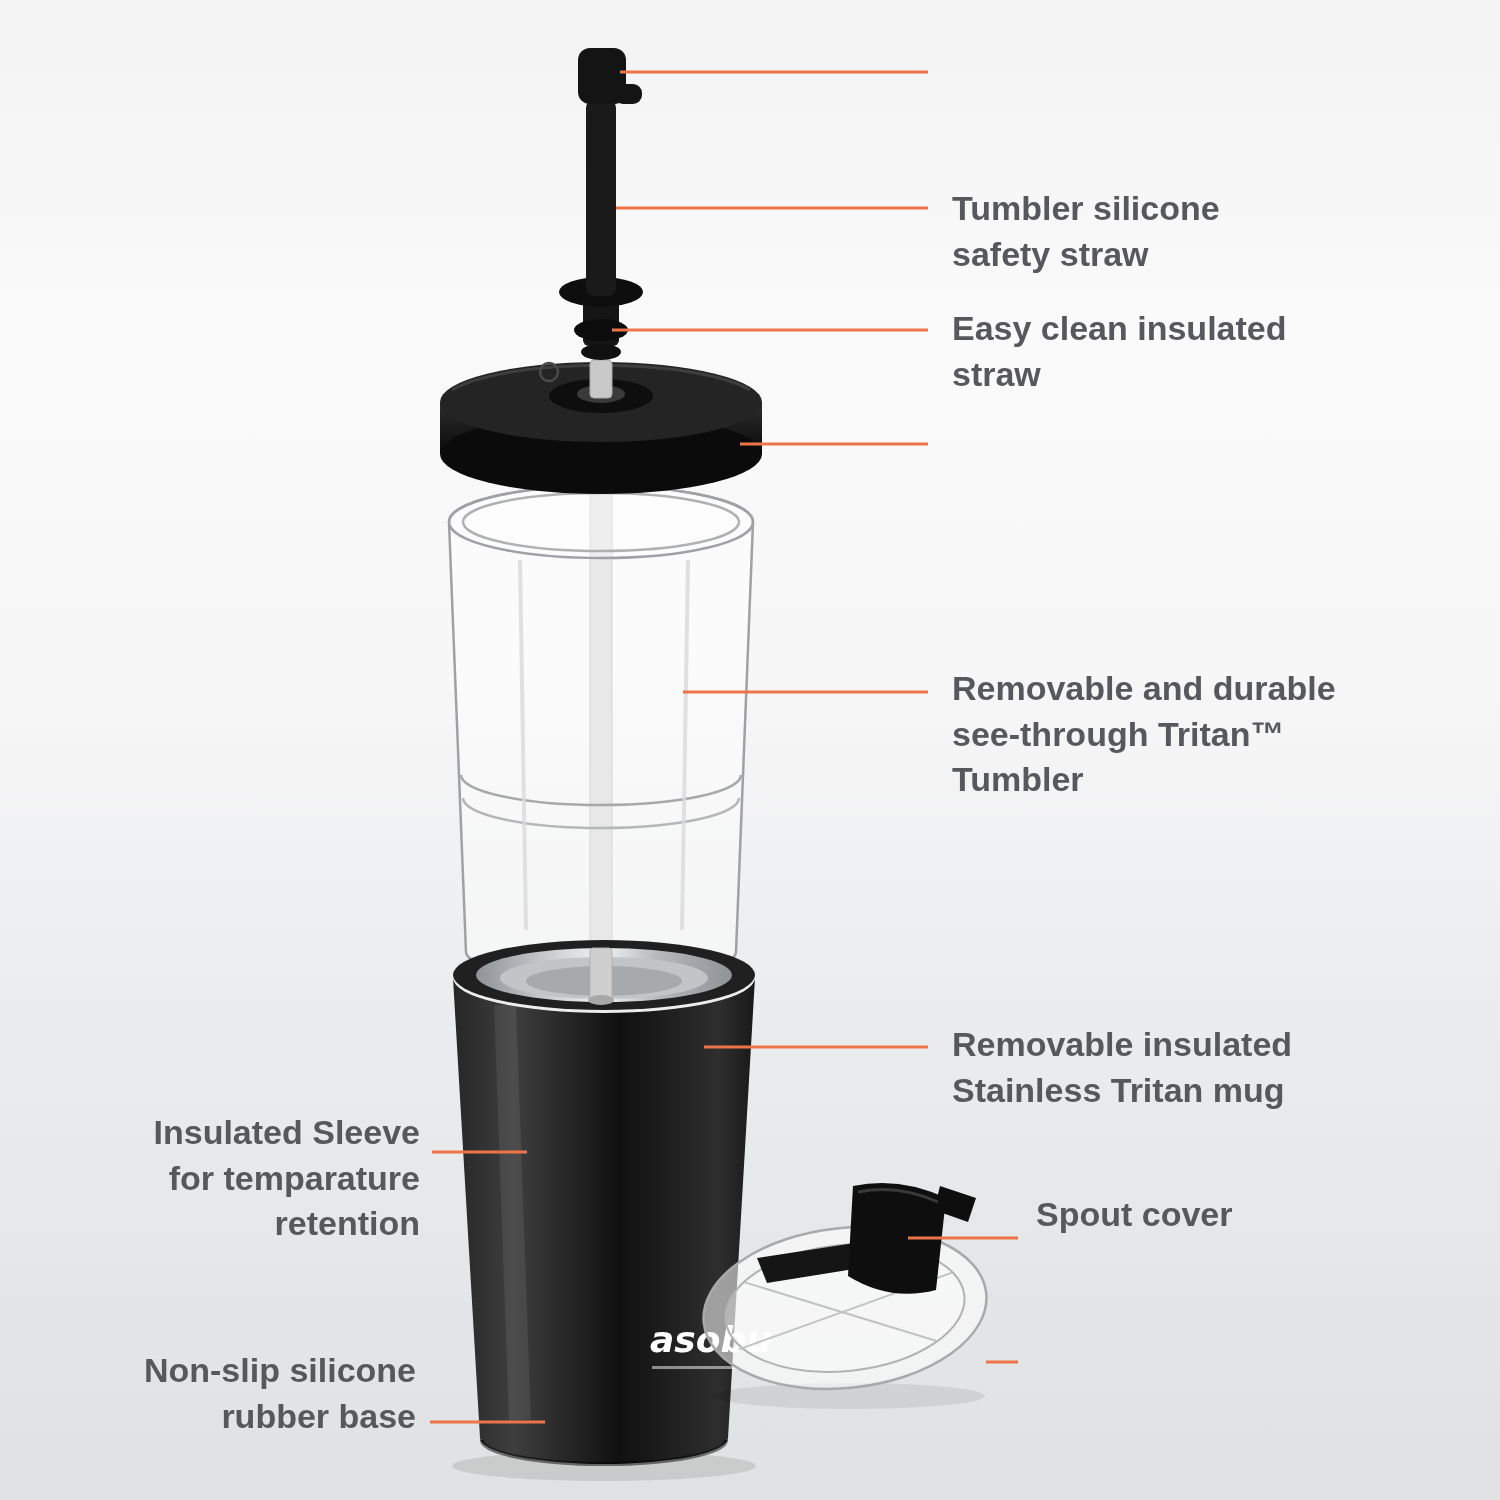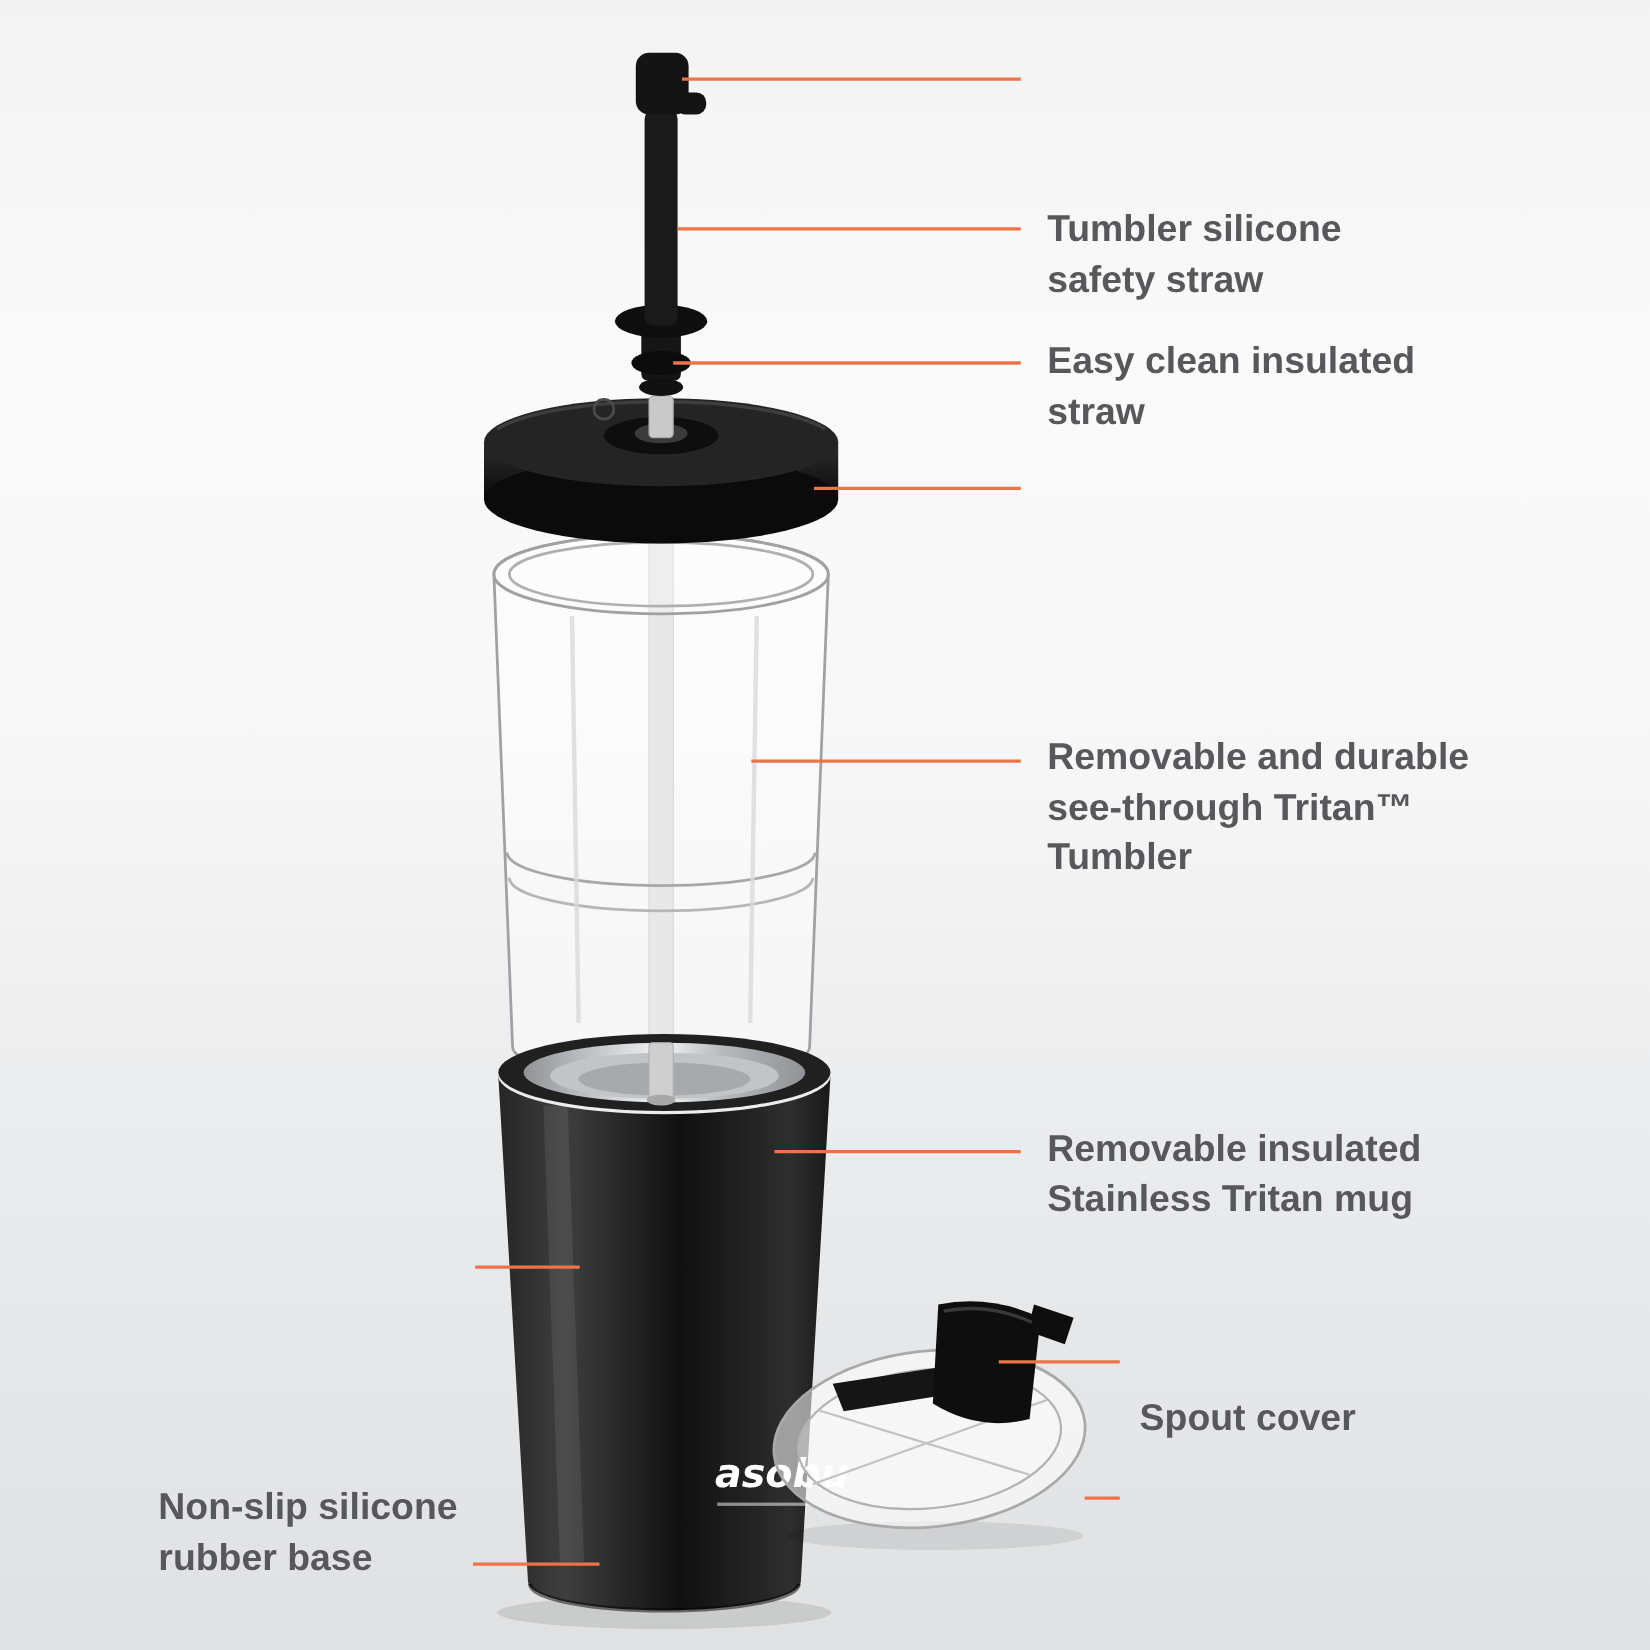--- a/index.html
+++ b/index.html
@@ -16,24 +16,24 @@
     font:700 34px/1.34 "Liberation Sans",sans-serif;
     color:#57585b;
     white-space:pre-line;
   }
   .cb1{left:952px;top:50px}
   .cb2{left:952px;top:186px}
   .cb3{left:952px;top:306px}
   .cb4{left:952px;top:425px}
   .cb5{left:952px;top:666px}
   .cb6{left:952px;top:1022px}
-  .cb7{left:1036px;top:1267px}
+  .cb7{left:1036px;top:1192px}
   .cb8{left:1036px;top:1330px}
   .cb9{right:1080px;top:1110px;text-align:right}
-  .cb10{right:1084px;top:1348px;text-align:left}
+  .cb10{right:1084px;top:1348px;text-align:right}
 </style>
 </head>
 <body>
 
 <div class="stage">
 
   <svg class="diagram" width="1500" height="1500" viewBox="0 0 1500 1500">
     <defs>
       <linearGradient id="mugGrad" x1="0" y1="0" x2="1" y2="0">
         <stop offset="0" stop-color="#262626"></stop>
@@ -141,16 +141,19 @@
   <div class="label cb2">Tumbler silicone
 safety straw</div>
   <div class="label cb3">Easy clean insulated
 straw</div>
   <div class="label cb5">Removable and durable
 see-through Tritan™
 Tumbler</div>
   <div class="label cb6">Removable insulated
 Stainless Tritan mug</div>
   <div class="label cb7">Spout cover</div>
+  <div class="label cb9">Insulated Sleeve
+for temparature
+retention</div>
   <div class="label cb10">Non-slip silicone
 rubber base</div>
 
 </div>
 
 </body></html>

